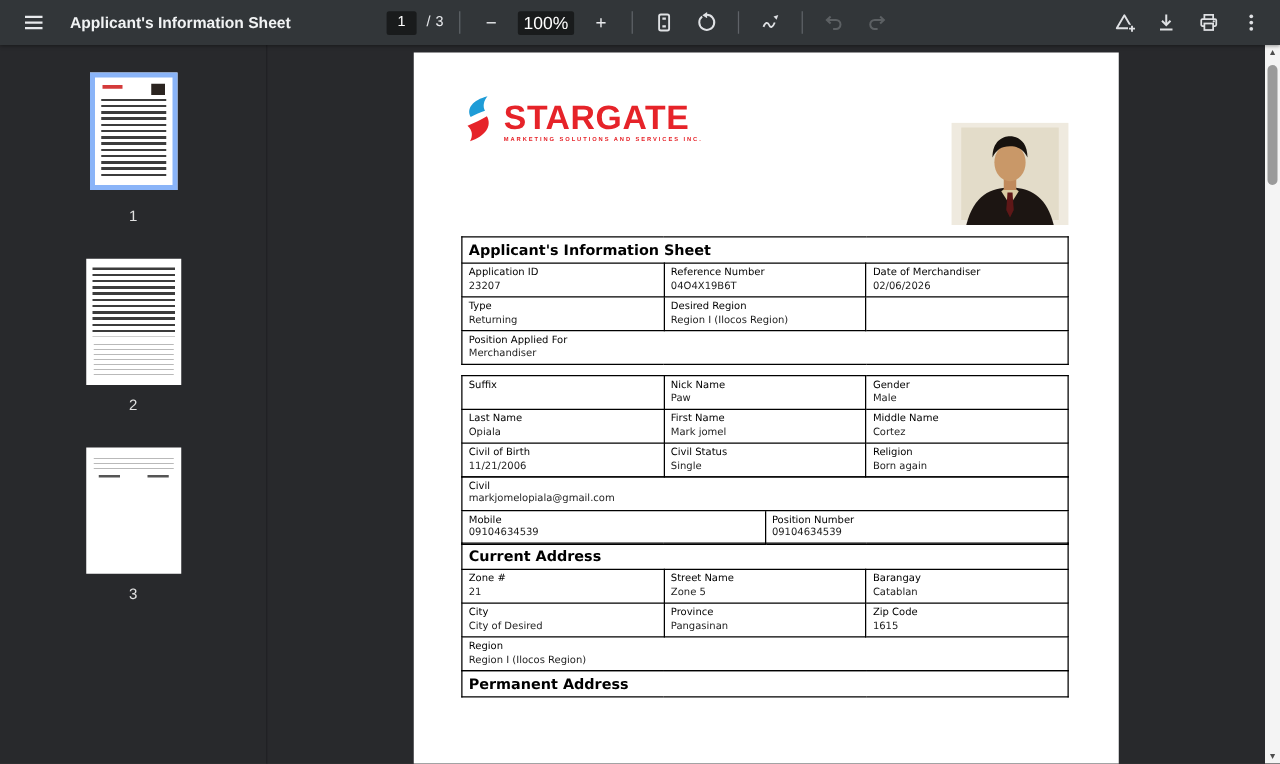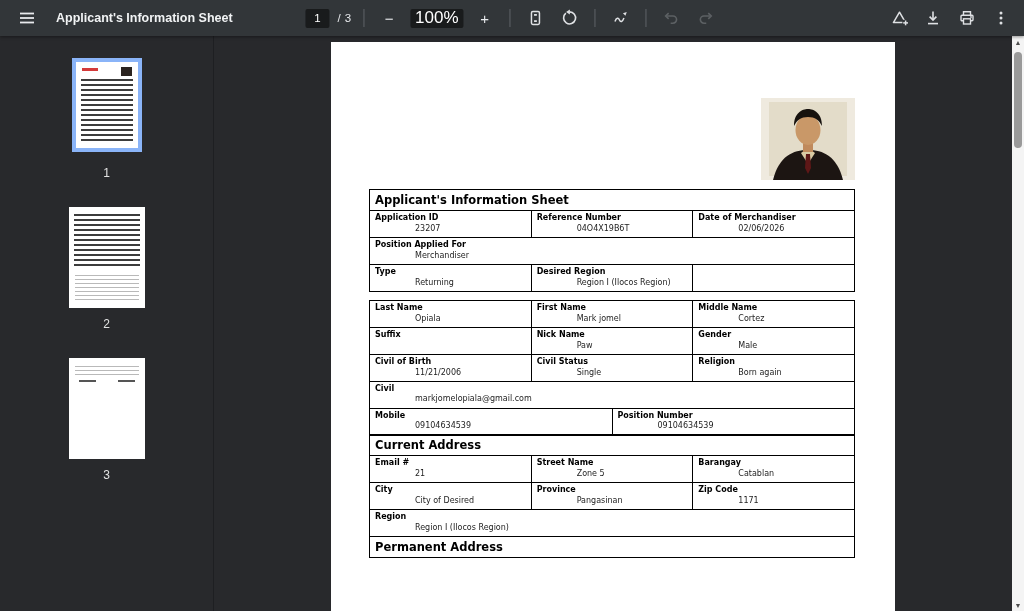--- a/index.html
+++ b/index.html
@@ -16,21 +16,21 @@
   .tb-right { position:absolute; right:0; top:0; height:36px; display:flex;
               align-items:center; gap:8px; padding-right:10px; }
   .tb-btn { width:26px; height:26px; display:flex; align-items:center; justify-content:center;
             border-radius:50%; cursor:pointer; background:transparent; border:none; }
   .tb-btn svg { display:block; }
   .tb-sep { width:1px; height:18px; background:#5f6368; margin:0 4px; }
   .page-box { background:#191b1c; border:none; border-radius:2px; width:24px; height:19px;
               color:#fff; font-size:11.5px; text-align:center; font-family:"Liberation Sans",sans-serif; }
   .page-total { font-size:11.5px; color:#e8eaed; display:flex; gap:4px; }
   .zoom-box { background:#191b1c; border-radius:2px; min-width:40px; height:19px; color:#fff;
-              font-size:17px; display:flex; align-items:center; justify-content:center; padding:0 5px; }
+              font-size:14px; display:flex; align-items:center; justify-content:center; padding:0 5px; }
   .zoom-glyph { font-size:15px; color:#e8eaed; }
 
   
   .content { position:relative; display:flex; height:575px; }
 
   
   .sidebar { width:214px; background:#28292c; border-right:1px solid #1e1f22;
              display:flex; flex-direction:column; align-items:center; padding-top:20px; }
   .thumb-block { display:flex; flex-direction:column; align-items:center; margin-bottom:27px; cursor:pointer; }
   .thumb-page { position:relative; width:76px; height:101px; background:#fff; overflow:hidden; }
@@ -63,22 +63,22 @@
   .logo-tagline { font-size:4.6px; font-weight:bold; letter-spacing:1.55px; margin-top:1px;
                   font-family:"Liberation Sans",sans-serif; }
   .doc-photo { position:absolute; left:430px; top:56px; width:94px; height:82px; overflow:hidden; }
 
   .doc-tables { padding:147px 40px 0 38px; }
   table { border-collapse:collapse; width:486px; table-layout:fixed; }
   table + table { margin-top:-1.5px; }
   td { border:1.5px solid #000; padding:2px 5px; vertical-align:top; }
   tr.sec td { font-size:11.5px; font-weight:bold; color:#000; padding:3px 5px; height:20px; }
   tr.r { height:27px; }
-  .lbl { font-size:8px; font-weight:bold; color:#000; line-height:1.35; }
-  .val { font-size:8px; color:#1c1c1c; line-height:1.35; min-height:10px;margin-left:40px; }
+  .lbl { font-size:8px; font-weight:normal; color:#000; line-height:1.35; }
+  .val { font-size:8px; color:#1c1c1c; line-height:1.35; min-height:10px; }
   .gap { height:8px; }
 </style>
 </head>
 <body>
 
 <div class="toolbar">
   <div class="tb-left">
     <button class="tb-btn">
       <span>
         <svg width="18" height="18" viewBox="0 0 18 18">
@@ -229,20 +229,32 @@
         <div class="mini-sig" style="left:10px;"></div>
         <div class="mini-sig" style="right:10px;"></div>
       </div>
       <div class="thumb-label">3</div>
     </div>
   </div>
 
   <div class="viewer">
     <div class="pdf-page">
 
+      <div class="doc-logo">
+        <span>
+          <svg width="30" height="38" viewBox="0 0 30 38">
+            <path d="M21 1 C9 4 4 11 7.5 17.5 C11 15.5 15.5 13.5 19 12.5 C17 9 18 4.5 21 1 Z" fill="#1e9cd7"></path>
+            <path d="M7 37 C19 33 25 25 20.5 17 C16 19.5 10.5 22.5 5 24.5 C9 28 9.5 32.5 7 37 Z" fill="#e62329"></path>
+          </svg>
+        </span>
+        <span>
+          <div class="logo-text-main" style="color:#e62329;">STARGATE</div>
+          <div class="logo-tagline" style="color:#e62329;">MARKETING SOLUTIONS AND SERVICES INC.</div>
+        </span>
+      </div>
 
       <div class="doc-photo">
         <svg width="94" height="82" viewBox="0 0 94 82">
           <rect width="94" height="82" fill="#efeadf"></rect>
           <rect x="8" y="4" width="78" height="74" fill="#e3dcc9"></rect>
           <path d="M12 82 C18 58 32 52 47 52 C62 52 76 58 82 82 Z" fill="#1c1512"></path>
           <path d="M40 55 L47 66 L54 55 L50 52 L44 52 Z" fill="#d9cba4"></path>
           <path d="M45 56 L49 56 L50 70 L47 76 L44 70 Z" fill="#5e1717"></path>
           <rect x="42" y="42" width="10" height="12" fill="#c08a5c"></rect>
           <ellipse cx="47" cy="32" rx="12.5" ry="15" fill="#c99868"></ellipse>
@@ -265,69 +277,69 @@
             <td>
               <div class="lbl">Reference Number</div>
               <div class="val">04O4X19B6T</div>
             </td>
             <td>
               <div class="lbl">Date of Merchandiser</div>
               <div class="val">02/06/2026</div>
             </td>
           </tr>
           <tr class="r">
+            <td>
+              <div class="lbl">Type</div>
+              <div class="val">Returning</div>
+            </td>
+            <td>
+              <div class="lbl">Desired Region</div>
+              <div class="val">Region I (Ilocos Region)</div>
+            </td>
+            <td></td>
+          </tr>
+          <tr class="r">
             <td colspan="3">
               <div class="lbl">Position Applied For</div>
               <div class="val">Merchandiser</div>
             </td>
           </tr>
-          <tr class="r">
-            <td>
-              <div class="lbl">Type</div>
-              <div class="val">Returning</div>
-            </td>
-            <td>
-              <div class="lbl">Desired Region</div>
-              <div class="val">Region I (Ilocos Region)</div>
-            </td>
-            <td></td>
-          </tr>
         </tbody>
           </table>
 
         <div class="gap"></div>
 
         <table>
           <tbody>
           <tr class="r">
             <td>
+              <div class="lbl">Suffix</div>
+              <div class="val"></div>
+            </td>
+            <td>
+              <div class="lbl">Nick Name</div>
+              <div class="val">Paw</div>
+            </td>
+            <td>
+              <div class="lbl">Gender</div>
+              <div class="val">Male</div>
+            </td>
+          </tr>
+          <tr class="r">
+            <td>
               <div class="lbl">Last Name</div>
               <div class="val">Opiala</div>
             </td>
             <td>
               <div class="lbl">First Name</div>
               <div class="val">Mark jomel</div>
             </td>
             <td>
               <div class="lbl">Middle Name</div>
               <div class="val">Cortez</div>
-            </td>
-          </tr>
-          <tr class="r">
-            <td>
-              <div class="lbl">Suffix</div>
-              <div class="val"></div>
-            </td>
-            <td>
-              <div class="lbl">Nick Name</div>
-              <div class="val">Paw</div>
-            </td>
-            <td>
-              <div class="lbl">Gender</div>
-              <div class="val">Male</div>
             </td>
           </tr>
           <tr class="r">
             <td>
               <div class="lbl">Civil of Birth</div>
               <div class="val">11/21/2006</div>
             </td>
             <td>
               <div class="lbl">Civil Status</div>
               <div class="val">Single</div>
@@ -361,21 +373,21 @@
         </tbody>
           </table>
 
         <table>
           <tbody>
               <tr class="sec">
                 <td colspan="3">Current Address</td>
               </tr>
           <tr class="r">
             <td>
-              <div class="lbl">Email #</div>
+              <div class="lbl">Zone #</div>
               <div class="val">21</div>
             </td>
             <td>
               <div class="lbl">Street Name</div>
               <div class="val">Zone 5</div>
             </td>
             <td>
               <div class="lbl">Barangay</div>
               <div class="val">Catablan</div>
             </td>
@@ -384,21 +396,21 @@
             <td>
               <div class="lbl">City</div>
               <div class="val">City of Desired</div>
             </td>
             <td>
               <div class="lbl">Province</div>
               <div class="val">Pangasinan</div>
             </td>
             <td>
               <div class="lbl">Zip Code</div>
-              <div class="val">1171</div>
+              <div class="val">1615</div>
             </td>
           </tr>
           <tr class="r">
             <td colspan="3">
               <div class="lbl">Region</div>
               <div class="val">Region I (Ilocos Region)</div>
             </td>
           </tr>
         </tbody>
           </table>

